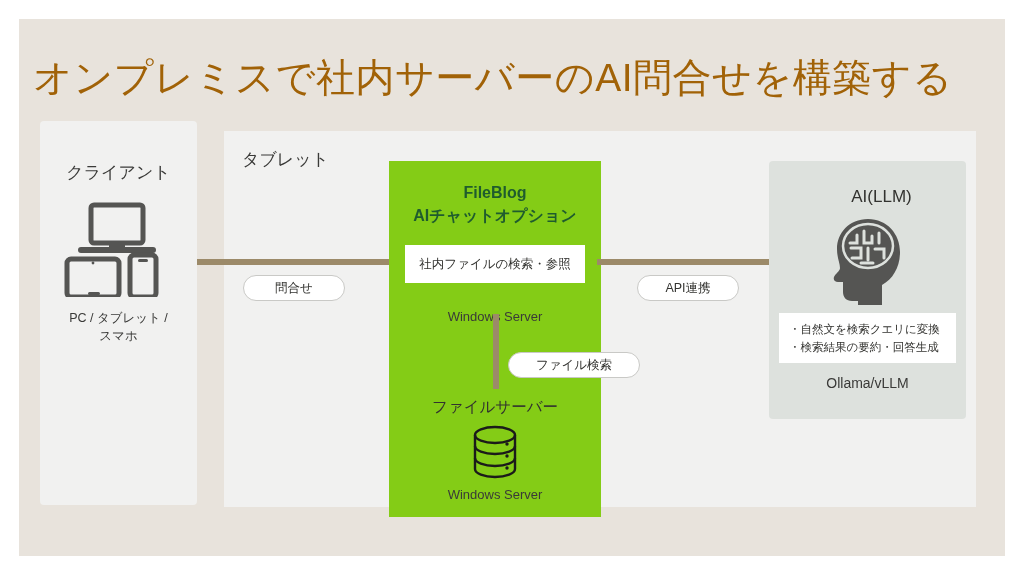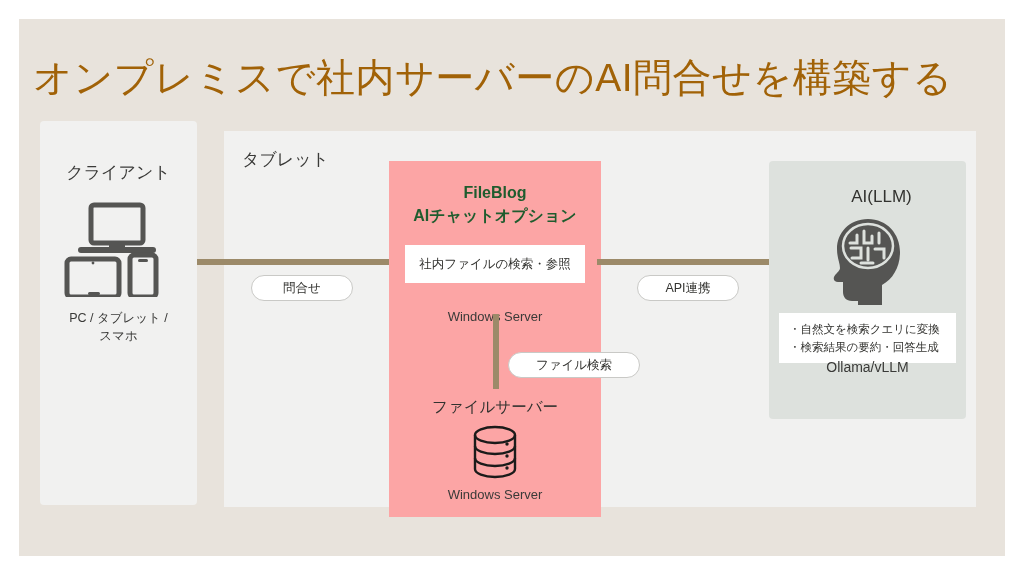--- a/index.html
+++ b/index.html
@@ -87,21 +87,21 @@
     position: absolute;
     left: 18px;
     top: 17px;
     font-size: 17px;
     color: #3a3a38;
   }
 
   
   .green-box {
     position: absolute;
-    background: #fca5a5;
+    background: #84cc16;
   }
   #fileblog-box {
     left: 165px;
     top: 30px;
     width: 212px;
     height: 236px;
   }
   #fileserver-box {
     left: 165px;
     top: 252px;
@@ -205,21 +205,21 @@
     width: 177px;
     height: 50px;
     background: #ffffff;
     padding: 7px 12px 0 10px;
     font-size: 11.5px;
     line-height: 1.6;
     color: #32322f;
   }
   #ai-footer {
     position: absolute;
-    top: 198px;
+    top: 214px;
     left: 0;
     width: 100%;
     text-align: center;
     font-size: 14px;
     color: #3a3a38;
   }
 
   
   .conn-h {
     position: absolute;
@@ -241,21 +241,21 @@
     background: #ffffff;
     border: 1px solid #c9c9c6;
     border-radius: 14px;
     height: 26px;
     display: flex;
     align-items: center;
     justify-content: center;
     font-size: 12.5px;
     color: #32322f;
   }
-  #pill-inquiry { left: 232px; top: 256px; width: 102px; }
+  #pill-inquiry { left: 224px; top: 256px; width: 102px; }
   #pill-api     { left: 618px; top: 256px; width: 102px; }
   #pill-search  { left: 489px; top: 333px; width: 132px; }
 </style>
 </head>
 <body>
 
 <div id="slide">
 
   <div id="title">オンプレミスで社内サーバーのAI問合せを構築する</div>
 

